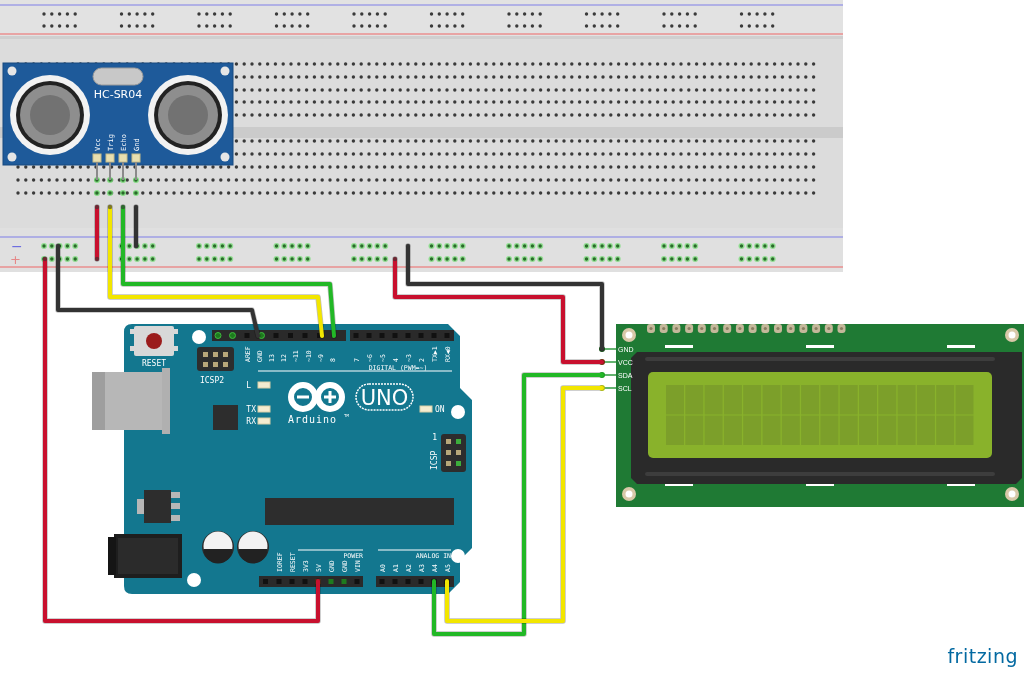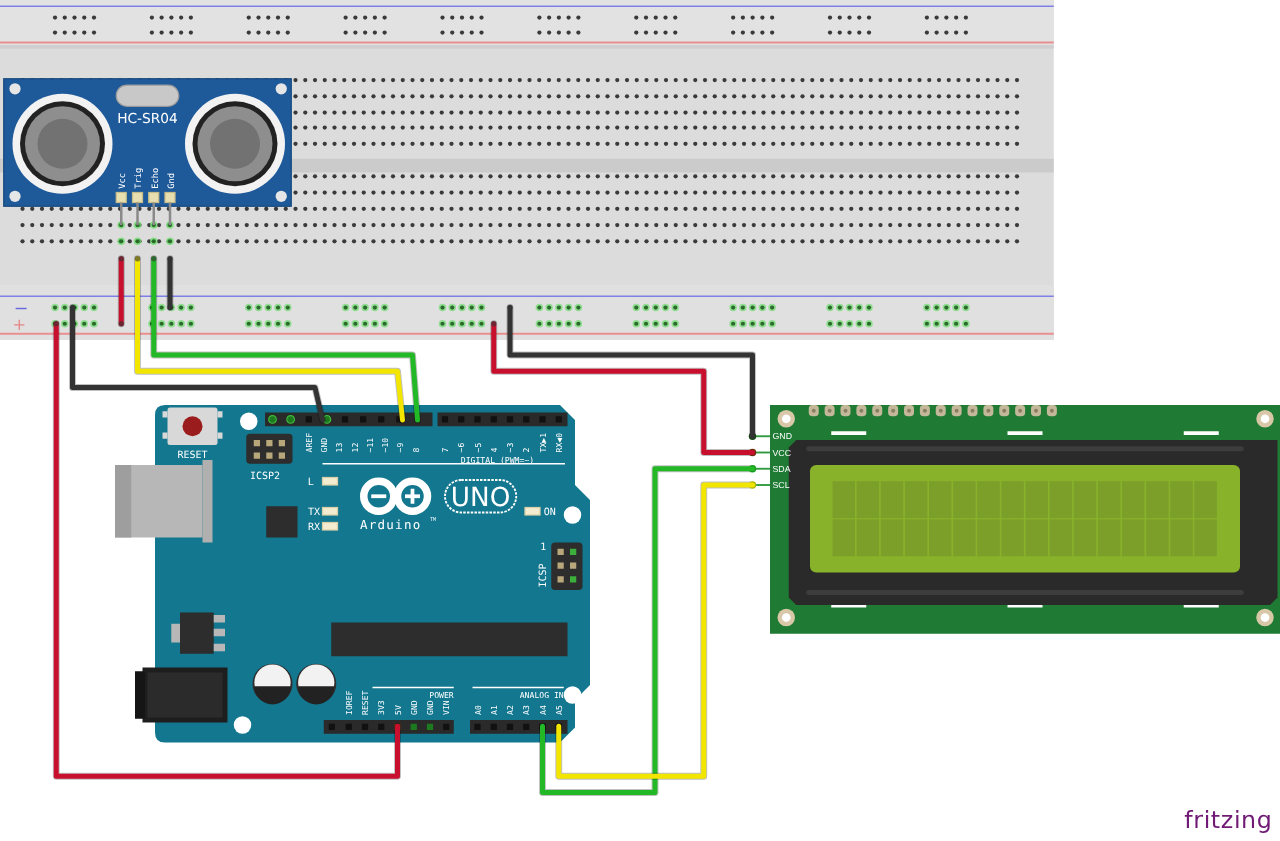--- a/index.html
+++ b/index.html
@@ -1,20 +1,20 @@
 <!DOCTYPE html>
 <html><head>
 <meta charset="utf-8">
 <style>
   html,body{margin:0;padding:0;background:#ffffff;}
   body{width:1024px;height:673px;position:relative;overflow:hidden;font-family:"DejaVu Sans Mono",monospace;}
   svg{position:absolute;left:0;top:0;}
   .lbl{font-family:"DejaVu Sans Mono",monospace;fill:#ffffff;}
   .lcdlbl{font-family:"Liberation Sans",sans-serif;fill:#ffffff;font-size:7px;}
-  .brand{position:absolute;right:6px;bottom:6px;font-family:"DejaVu Sans",sans-serif;font-size:19px;color:#701a75;letter-spacing:0.5px;}
+  .brand{position:absolute;right:6px;bottom:6px;font-family:"DejaVu Sans",sans-serif;font-size:19px;color:#0369a1;letter-spacing:0.5px;}
 </style>
 </head>
 <body>
 
 <svg width="1024" height="673" viewBox="0 0 1024 673">
 
   <g id="breadboard">
     <rect x="0" y="0" width="843" height="272" fill="#dcdcdc"></rect>
 
     <rect x="0" y="0" width="843" height="36" fill="#e2e2e2"></rect>

